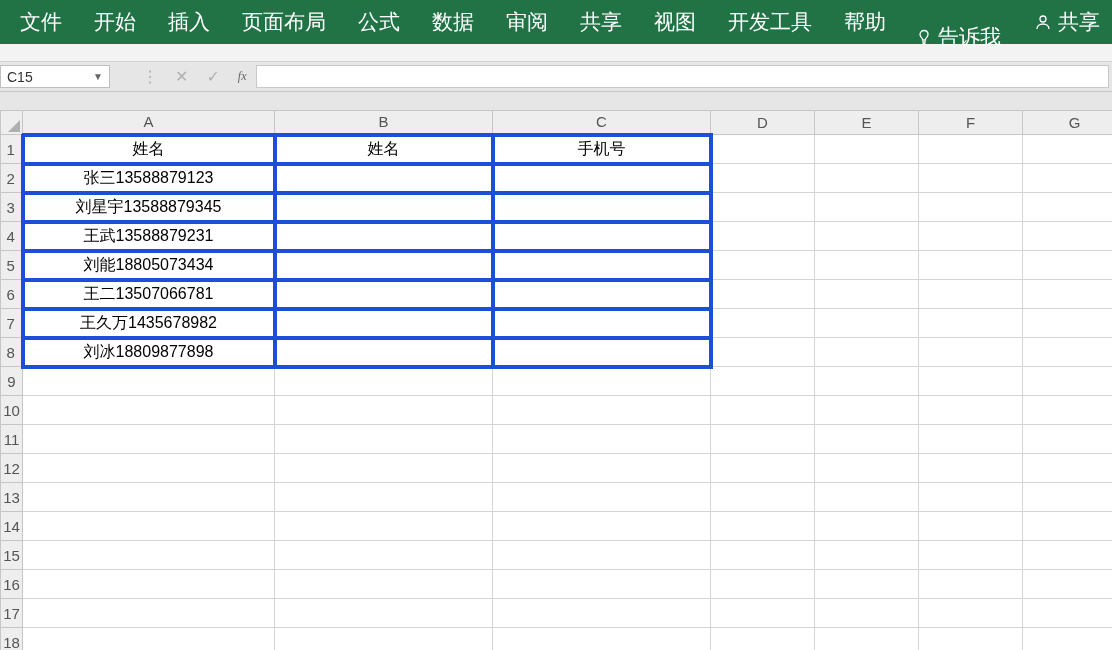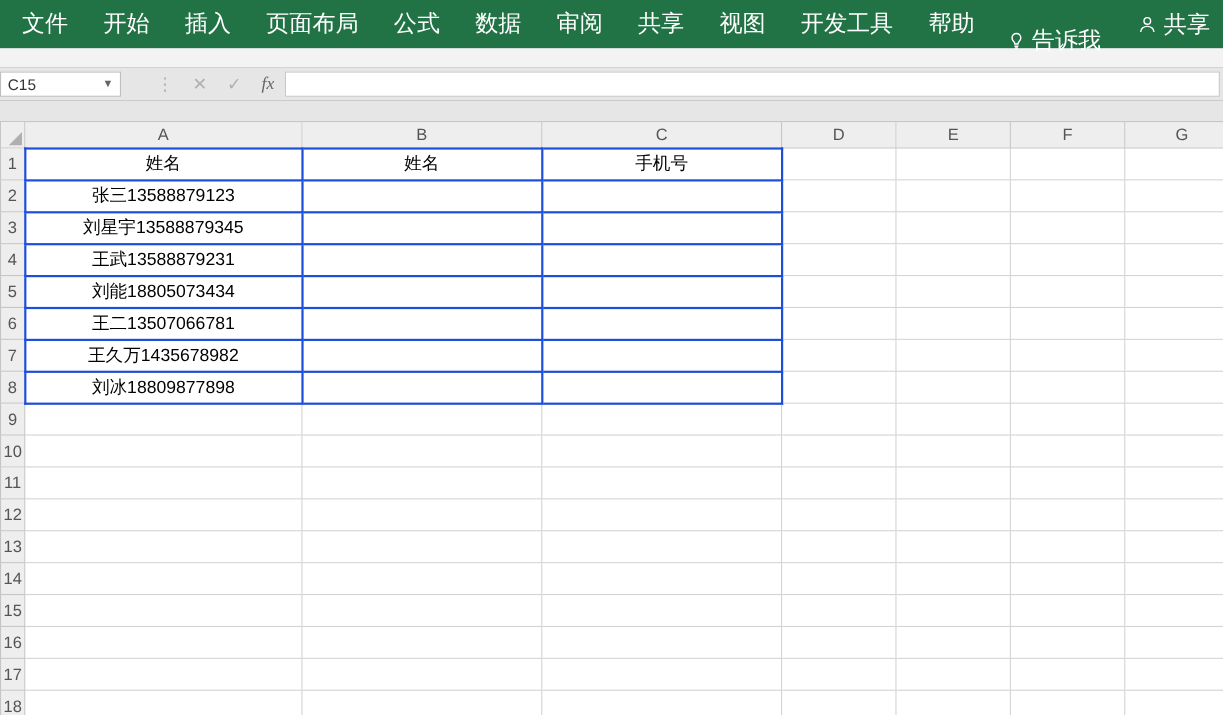--- a/index.html
+++ b/index.html
@@ -86,21 +86,21 @@
     color: #b0b0b0;
   }
   .fb-controls .ctl { font-size: 16px; cursor: default; }
   .fb-controls .vdots {
     font-size: 16px;
     letter-spacing: -1px;
   }
   .fb-controls .fx {
     font-style: italic;
     font-family: "Times New Roman", serif;
-    font-size: 16px;
+    font-size: 12px;
     color: #666;
   }
   .formula-input {
     flex: 1;
     background: #fff;
     border: 1px solid #c8c8c8;
     margin: 3px 3px 3px 0;
   }
 
   .sheet-spacer {
@@ -150,21 +150,21 @@
   }
   .grid tbody th.rowhdr {
     background: #eeeeee;
     color: #555;
     font-size: 15px;
     width: 22px;
     border: 1px solid #c6c6c6;
     text-align: center;
   }
   .grid td.bordered {
-    border: 2px solid #1d4ed8;
+    border: 4px solid #1d4ed8;
     margin-top: 40px;
   }
   .col-A { width: 252px; }
   .col-B { width: 218px; }
   .col-C { width: 218px; }
   .col-N { width: 104px; }
 </style>
 </head>
 <body>
 

